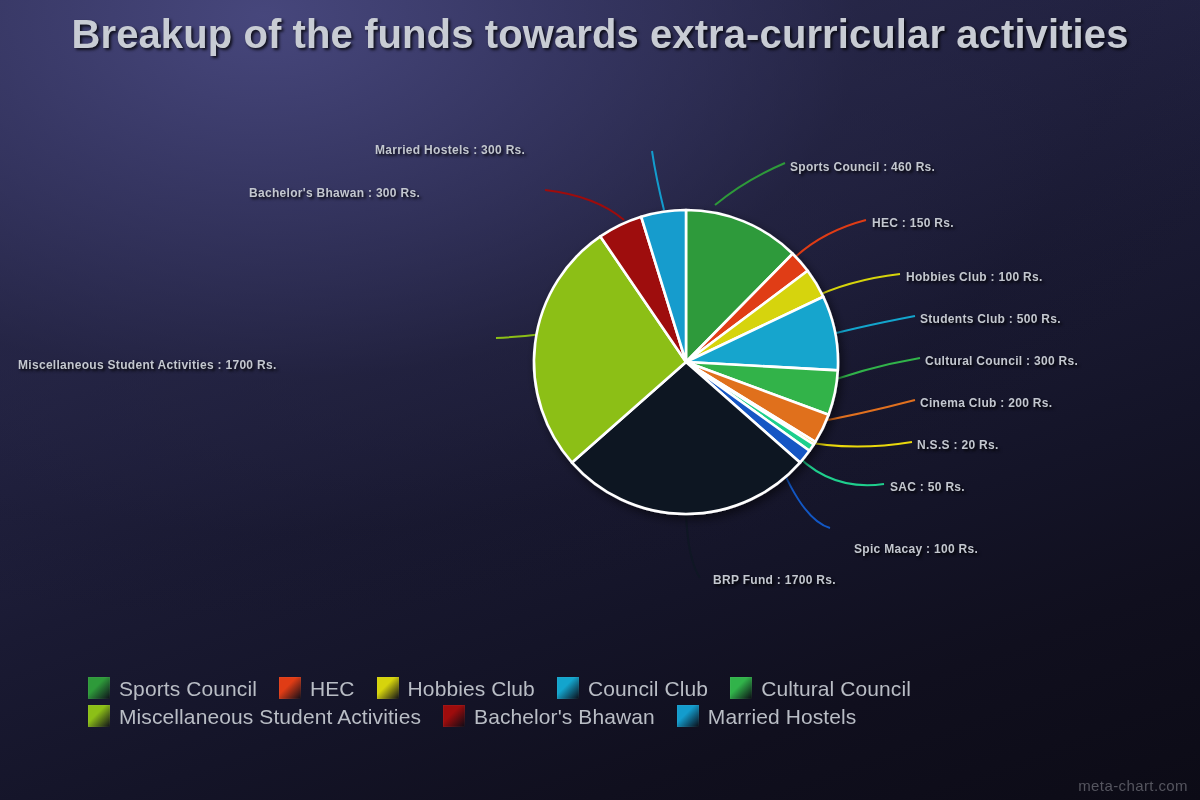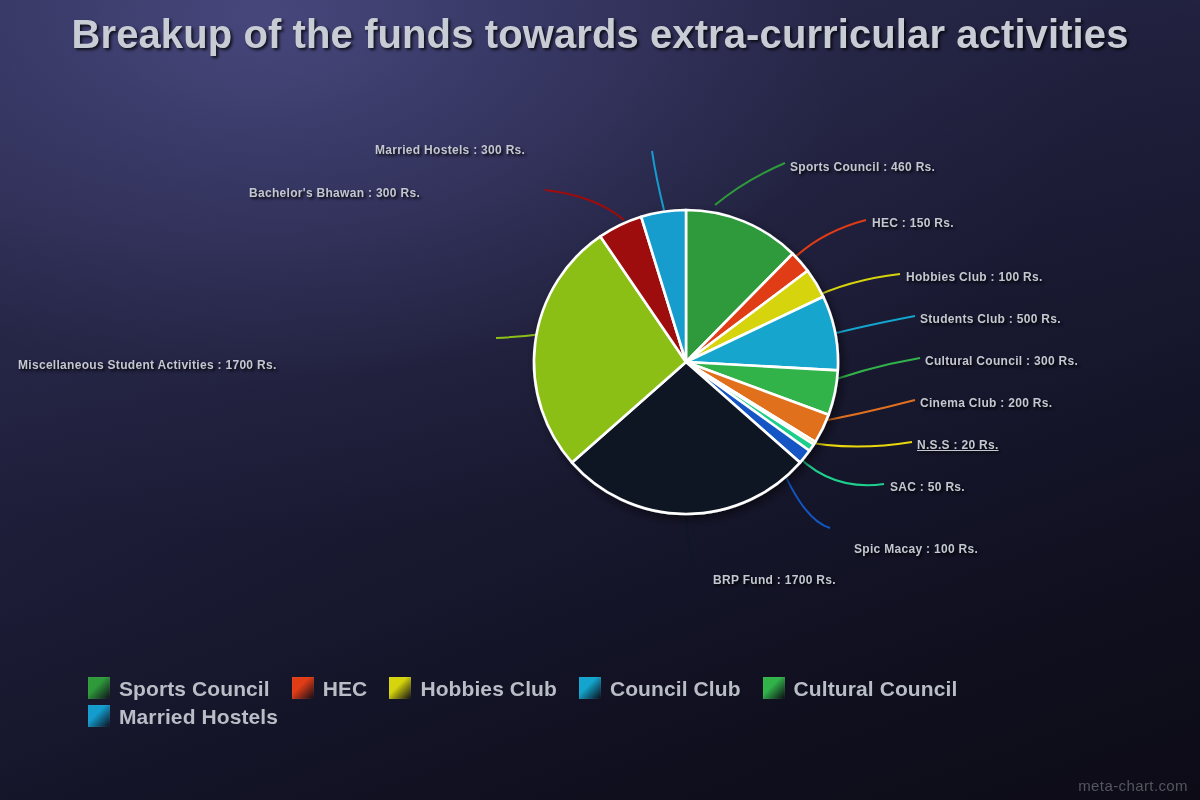--- a/index.html
+++ b/index.html
@@ -39,21 +39,20 @@
   }
   .callout.right{text-align:left;}
   .callout.left{text-align:right;}
   
   #legend{
     position:absolute;left:88px;top:674px;width:1060px;
   }
   .legend-row{
     display:flex;flex-wrap:nowrap;align-items:center;
     height:28px;
-    font-weight:bold;
   }
   .legend-item{
     display:flex;align-items:center;
     margin-right:22px;
     white-space:nowrap;
   }
   .legend-swatch{
     width:22px;height:22px;
     margin-right:9px;
     flex:0 0 auto;
@@ -122,21 +121,21 @@
   <div id="callout-layer">
       <div class="callout left" style="left: 375px; top: 143px;">Married Hostels : 300 Rs.</div>
       <div class="callout left" style="left: 249px; top: 186px;">Bachelor's Bhawan : 300 Rs.</div>
       <div class="callout left" style="left: 18px; top: 330px; margin-top: 28px;">Miscellaneous Student Activities : 1700 Rs.</div>
       <div class="callout right" style="left: 790px; top: 160px;">Sports Council : 460 Rs.</div>
       <div class="callout right" style="left: 872px; top: 216px;">HEC : 150 Rs.</div>
       <div class="callout right" style="left: 906px; top: 270px;">Hobbies Club : 100 Rs.</div>
       <div class="callout right" style="left: 920px; top: 312px;">Students Club : 500 Rs.</div>
       <div class="callout right" style="left: 925px; top: 354px;">Cultural Council : 300 Rs.</div>
       <div class="callout right" style="left: 920px; top: 396px;">Cinema Club : 200 Rs.</div>
-      <div class="callout right" style="left: 917px; top: 438px; text-decoration: underline;">N.S.S : 20 Rs.</div>
+      <div class="callout right" style="left: 917px; top: 438px;">N.S.S : 20 Rs.</div>
       <div class="callout right" style="left: 890px; top: 480px;">SAC : 50 Rs.</div>
       <div class="callout right" style="left: 854px; top: 522px; margin-top: 20px;">Spic Macay : 100 Rs.</div>
       <div class="callout right" style="left: 713px; top: 573px;">BRP Fund : 1700 Rs.</div>
     </div>
 
   <div id="legend">
       <div class="legend-row">
         <div class="legend-item">
           <span class="legend-swatch" style="background: linear-gradient(135deg, rgb(46, 154, 58) 0%, rgb(46, 154, 58) 40%, rgba(0, 0, 0, 0.42) 100%);"></span>
           <span class="legend-label">Sports Council</span>
@@ -153,20 +152,28 @@
           <span class="legend-swatch" style="background: linear-gradient(135deg, rgb(19, 165, 205) 0%, rgb(19, 165, 205) 40%, rgba(0, 0, 0, 0.42) 100%);"></span>
           <span class="legend-label">Council Club</span>
         </div>
         <div class="legend-item">
           <span class="legend-swatch" style="background: linear-gradient(135deg, rgb(49, 179, 74) 0%, rgb(49, 179, 74) 40%, rgba(0, 0, 0, 0.42) 100%);"></span>
           <span class="legend-label">Cultural Council</span>
         </div>
       </div>
       <div class="legend-row">
         <div class="legend-item">
+          <span class="legend-swatch" style="background: linear-gradient(135deg, rgb(140, 191, 23) 0%, rgb(140, 191, 23) 40%, rgba(0, 0, 0, 0.42) 100%);"></span>
+          <span class="legend-label">Miscellaneous Student Activities</span>
+        </div>
+        <div class="legend-item">
+          <span class="legend-swatch" style="background: linear-gradient(135deg, rgb(158, 12, 12) 0%, rgb(158, 12, 12) 40%, rgba(0, 0, 0, 0.42) 100%);"></span>
+          <span class="legend-label">Bachelor's Bhawan</span>
+        </div>
+        <div class="legend-item">
           <span class="legend-swatch" style="background: linear-gradient(135deg, rgb(19, 156, 205) 0%, rgb(19, 156, 205) 40%, rgba(0, 0, 0, 0.42) 100%);"></span>
           <span class="legend-label">Married Hostels</span>
         </div>
       </div>
     </div>
 
   <div id="watermark">meta-chart.com</div>
 
 </div>
 

